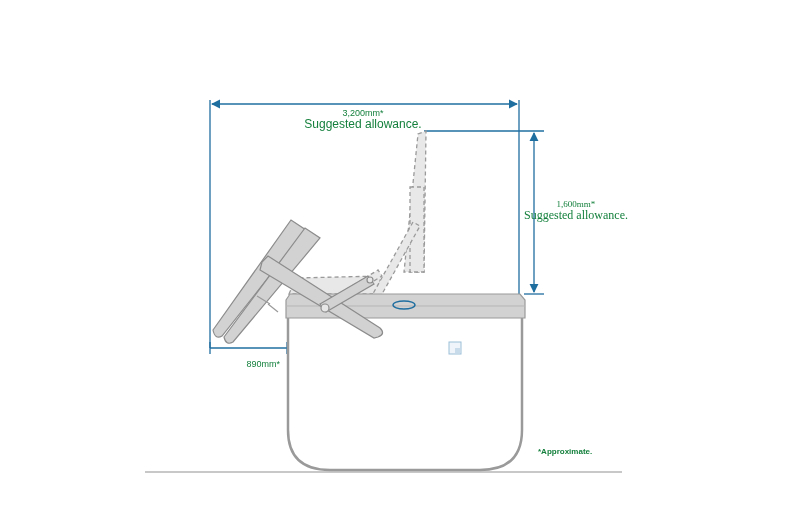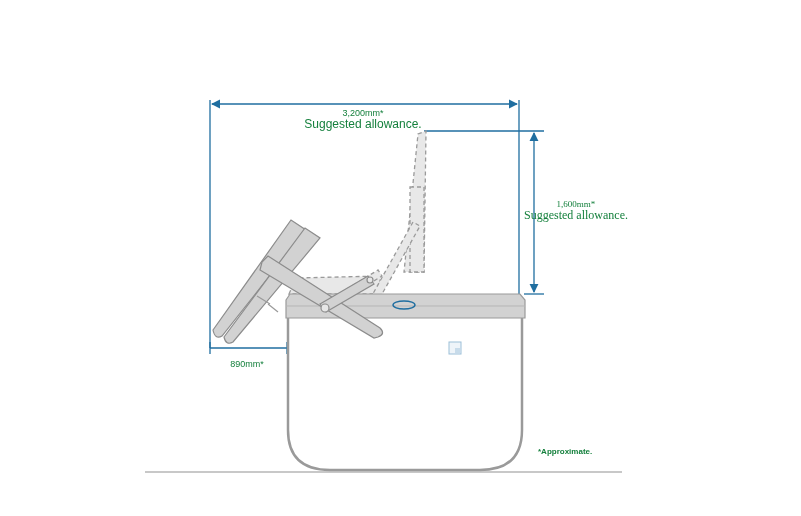--- a/index.html
+++ b/index.html
@@ -4,21 +4,21 @@
 <style>
   html, body { margin: 0; padding: 0; background: #ffffff; }
   body { width: 801px; height: 516px; position: relative; overflow: hidden;
          font-family: "Liberation Sans", "DejaVu Sans", sans-serif; }
   svg { position: absolute; left: 0; top: 0; }
   .lbl { position: absolute; color: #15803d; text-align: center; white-space: nowrap; line-height: 1.15; }
   .dim { font-size: 9px; }
   .sub { font-size: 12px; }
   #lbl-width { left: 303px; top: 108px; width: 120px; }
   #lbl-height { left: 520px; top: 199px; width: 112px; font-family: Liberation Serif, serif; }
-  #lbl-depth { left: 214px; top: 359px; width: 66px; font-size: 9px; }
+  #lbl-depth { left: 214px; top: 359px; width: 66px; font-size: 9px; text-align: right; }
   #lbl-note { left: 538px; top: 447px; width: 82px; font-size: 8px; text-align: left; font-weight: bold; }
 </style>
 </head>
 <body>
 
 <svg width="801" height="516" viewBox="0 0 801 516" xmlns="http://www.w3.org/2000/svg">
   <defs>
     <marker id="arr" viewBox="0 0 10 10" refX="9" refY="5" markerWidth="7" markerHeight="7" orient="auto-start-reverse">
       <path d="M0,0 L10,5 L0,10 z" fill="#1f6ea0"></path>
     </marker>

